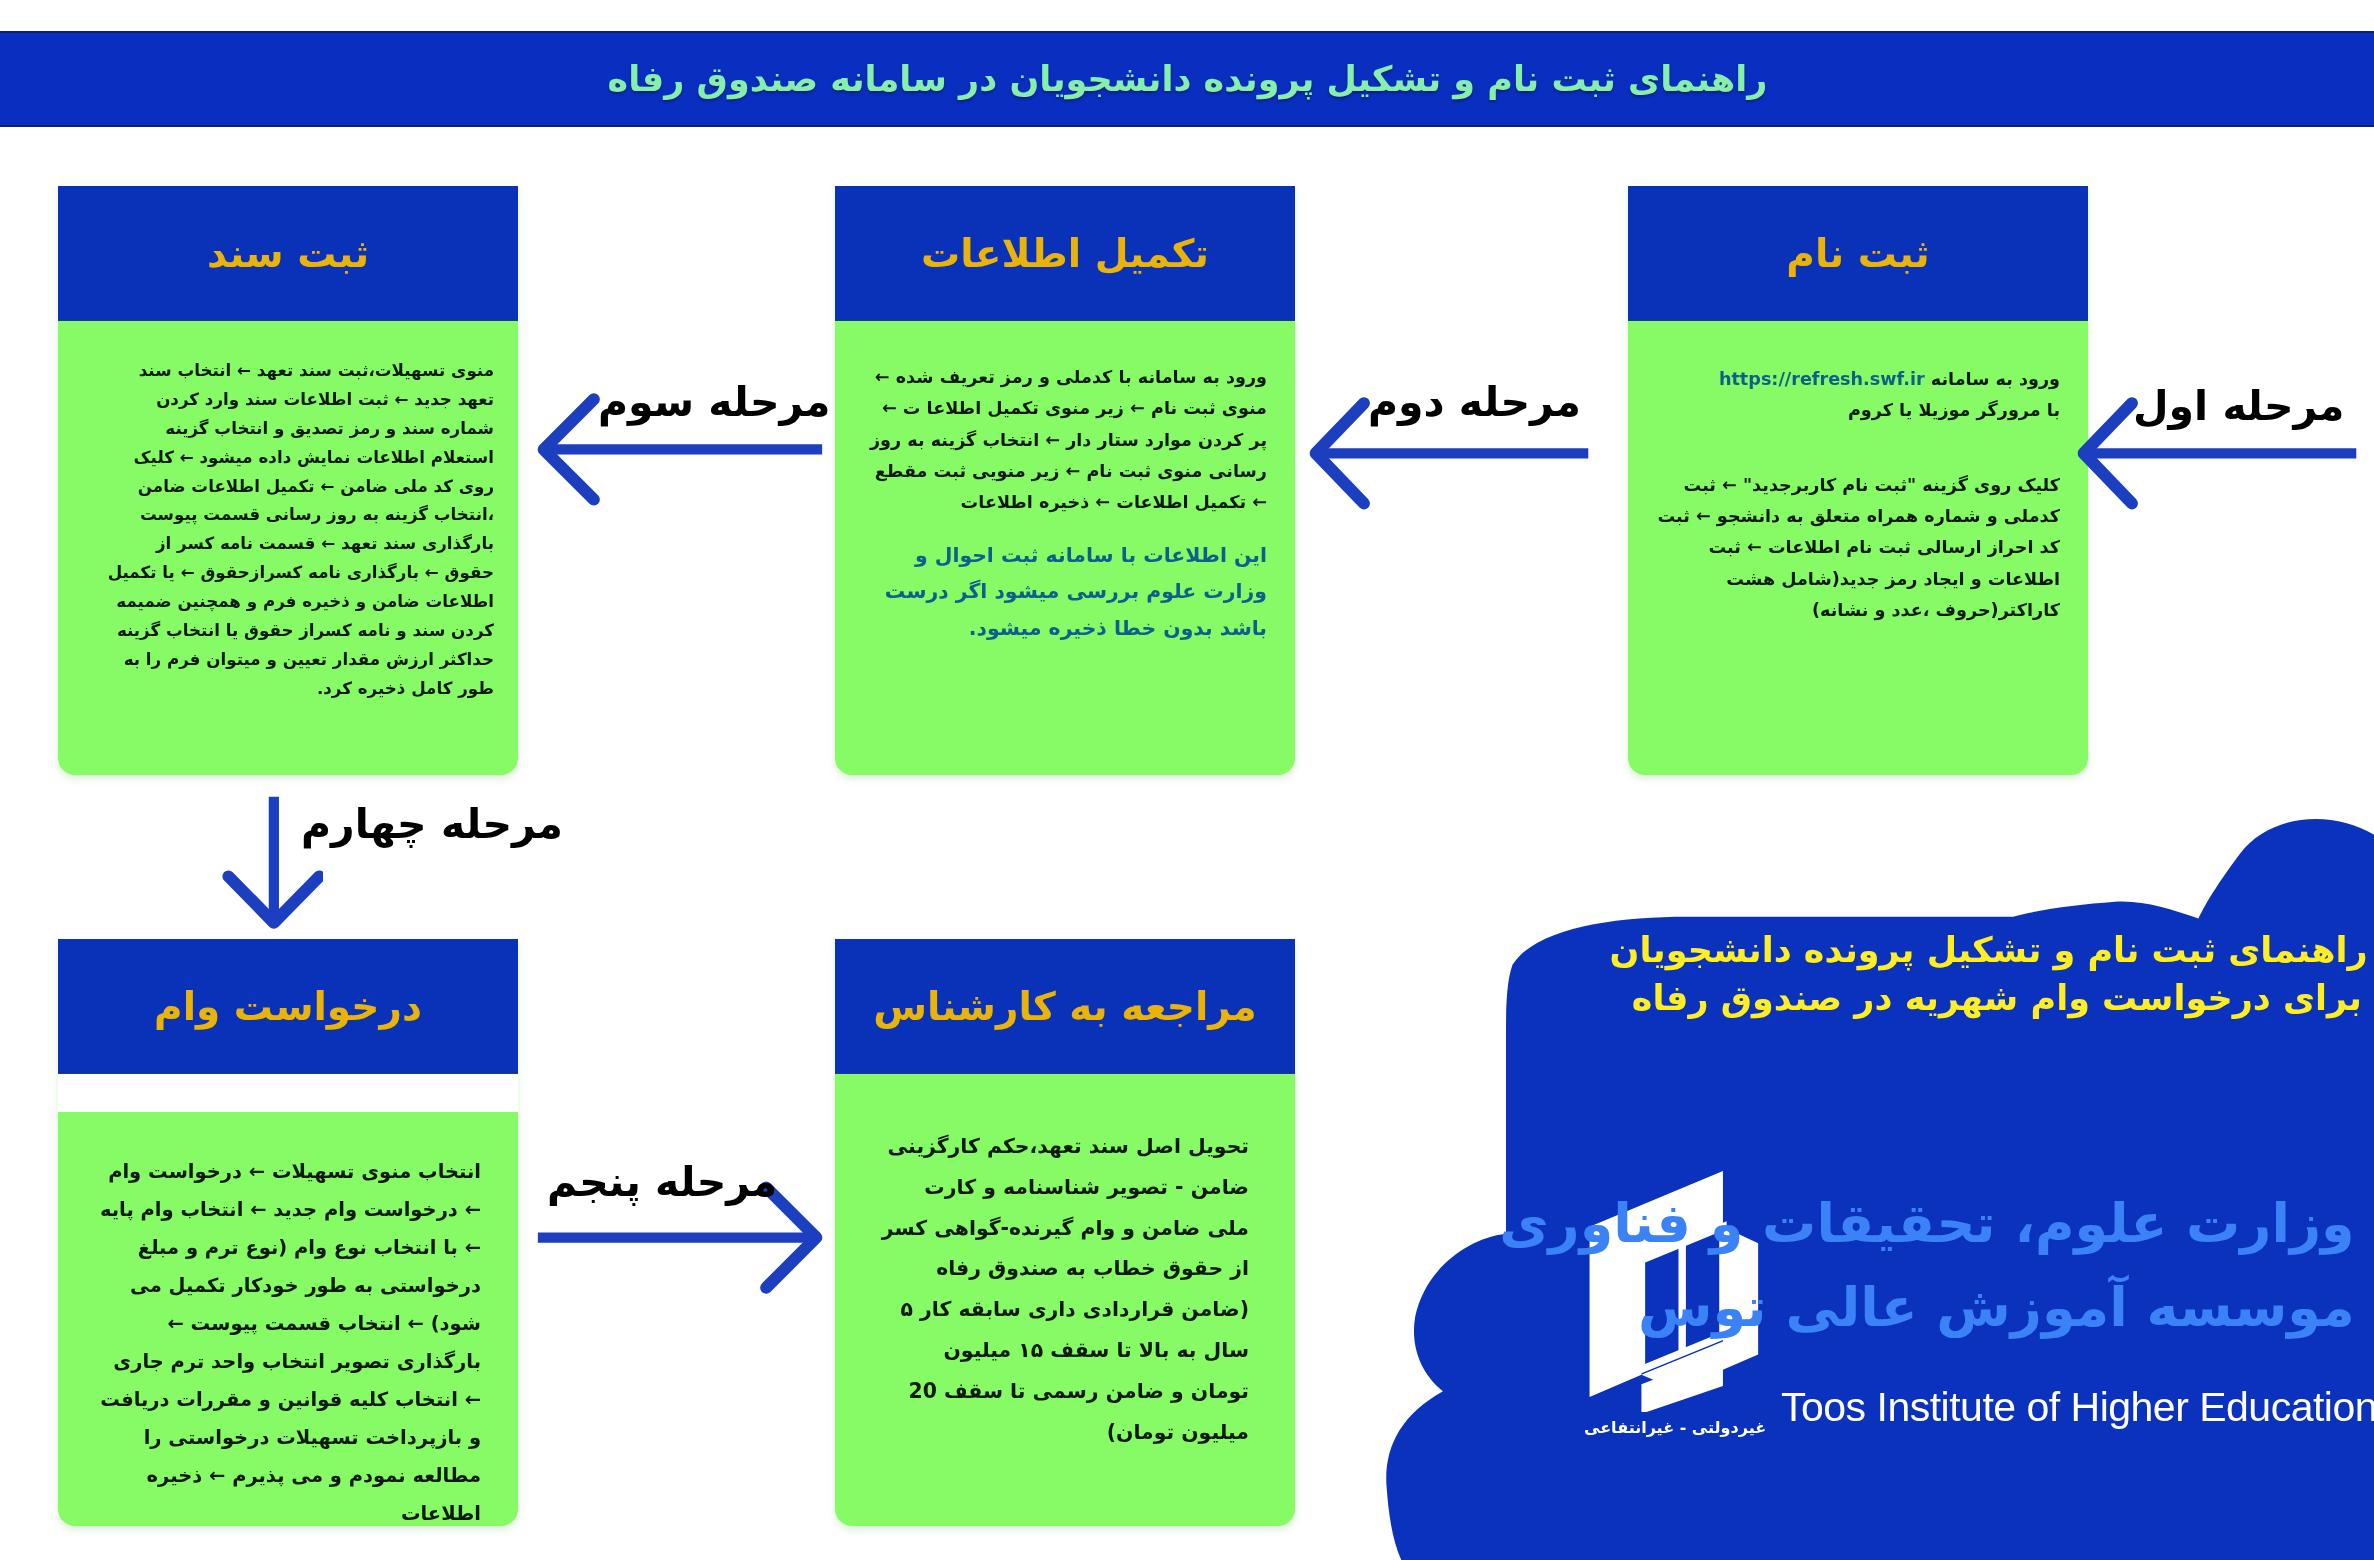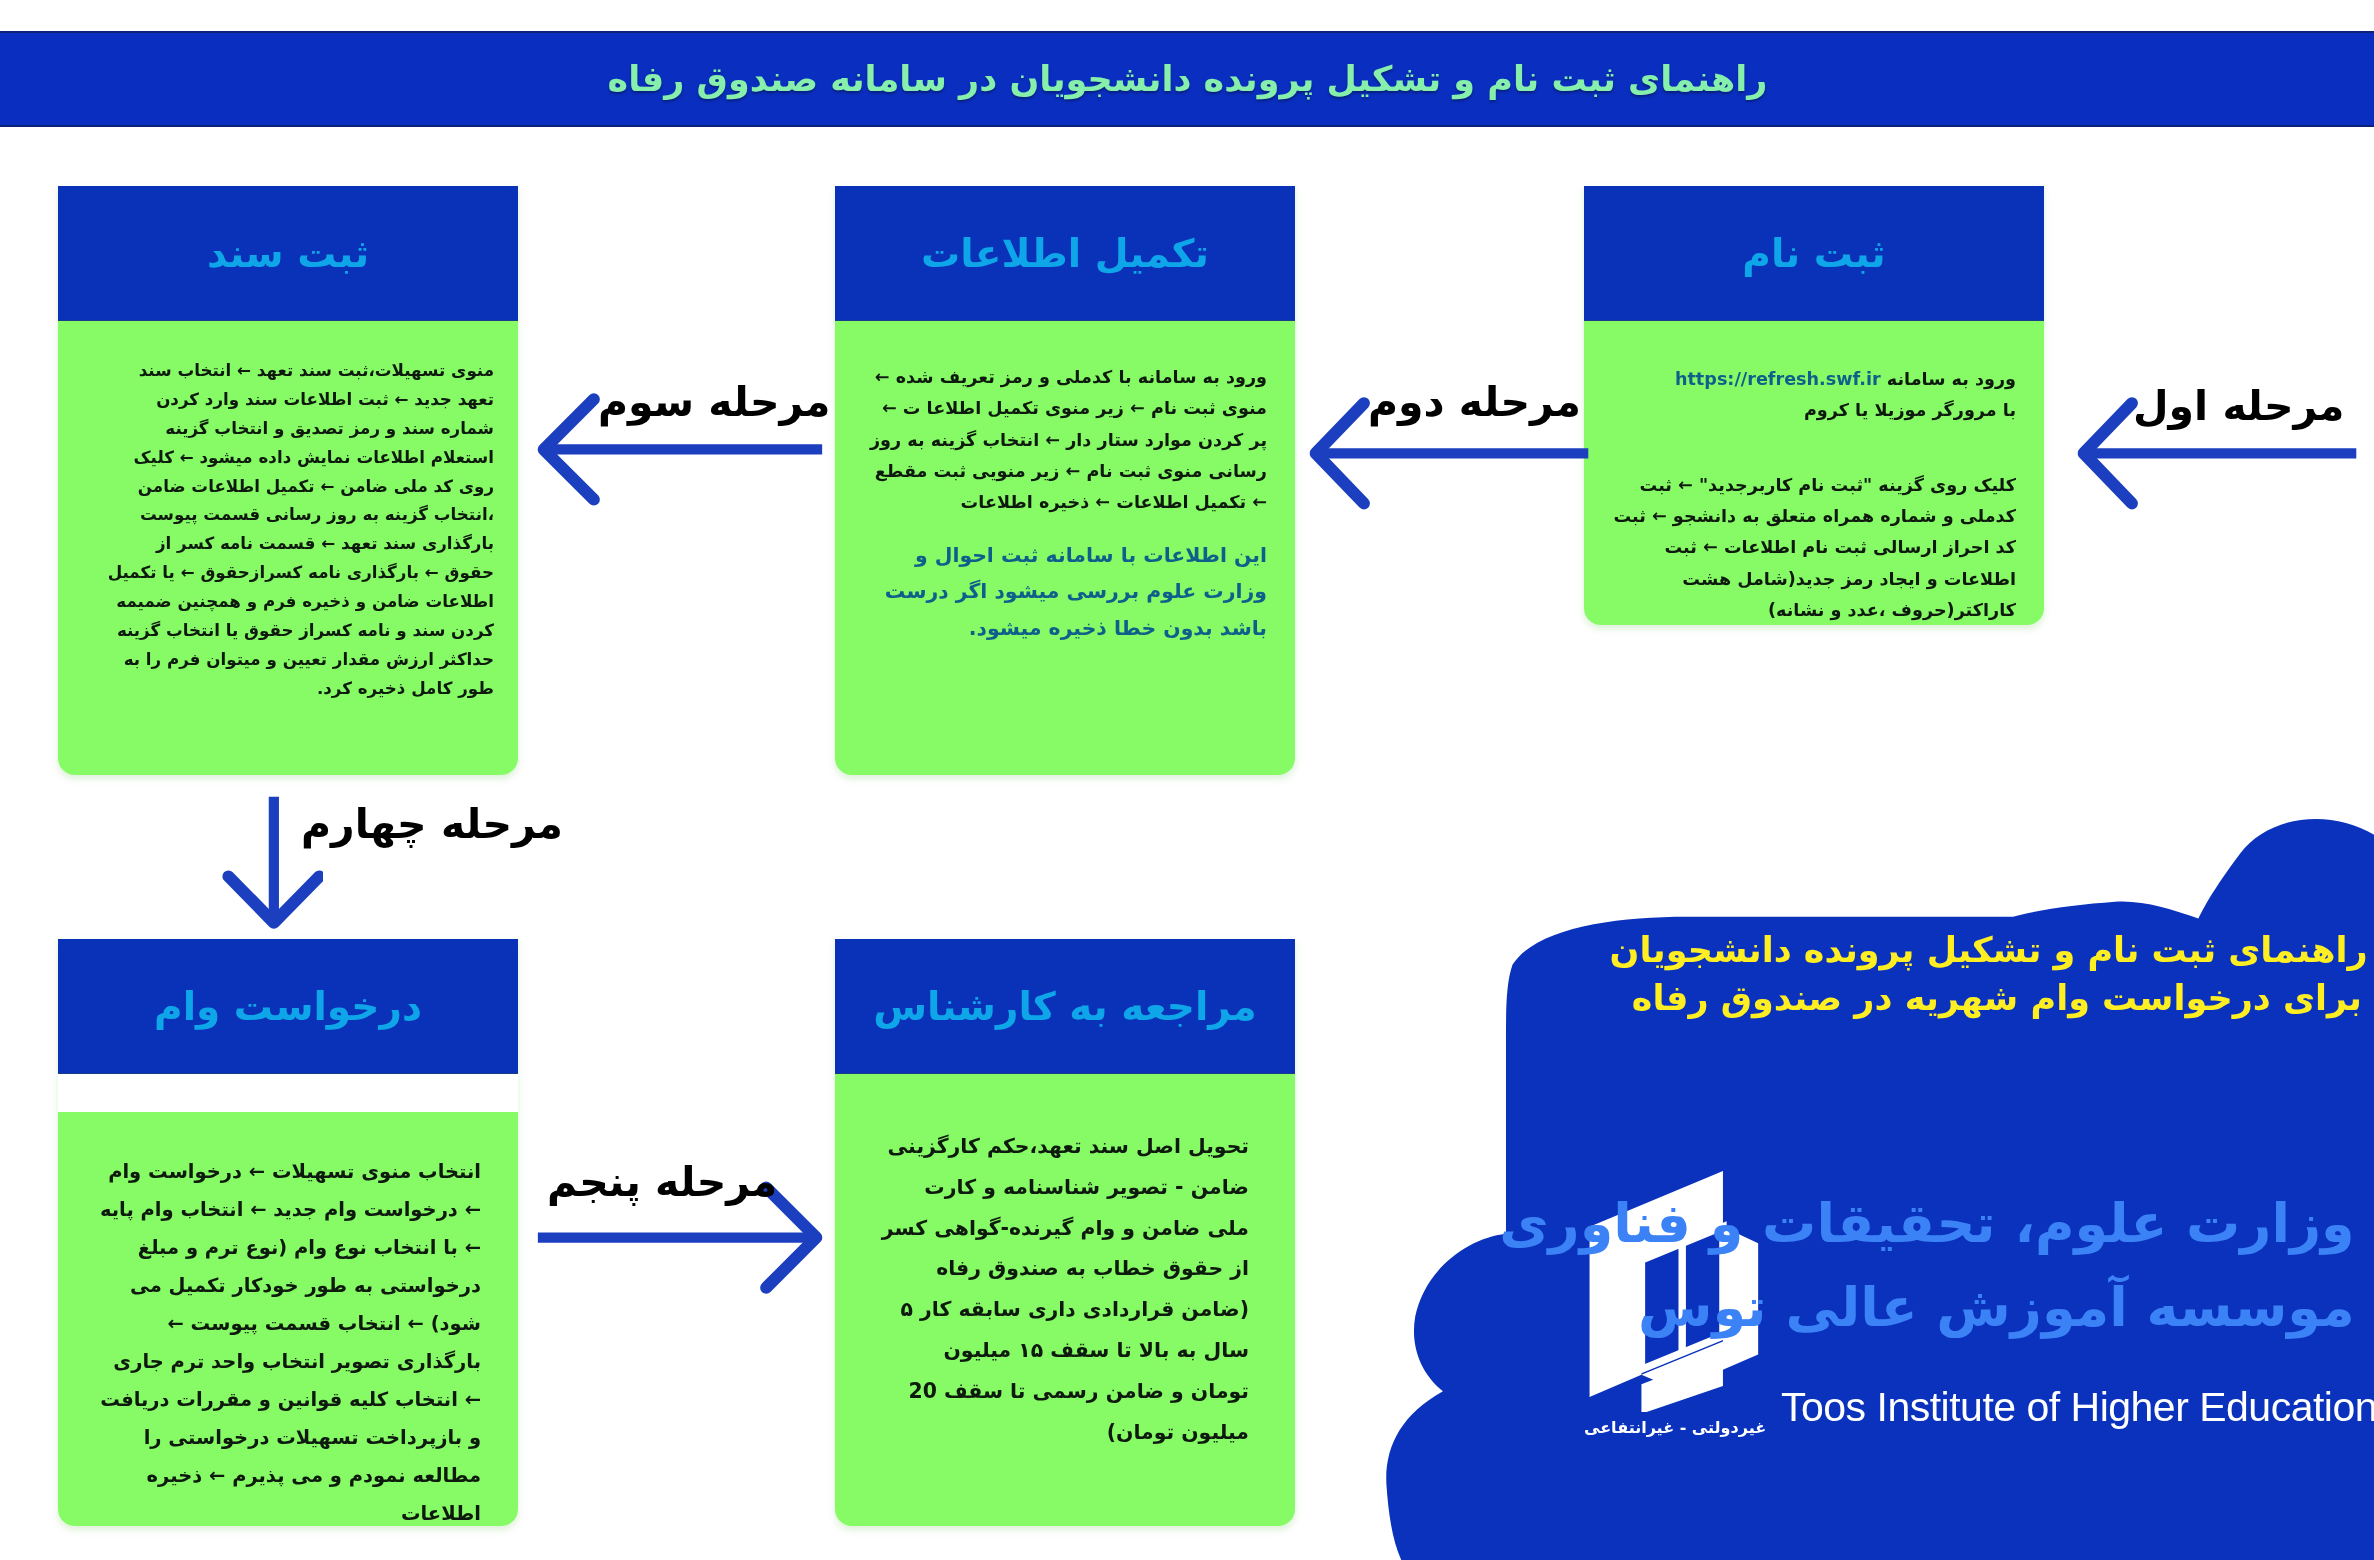--- a/index.html
+++ b/index.html
@@ -20,21 +20,21 @@
     .card {
       position: absolute; width: 460px;
       border-radius: 0 0 16.7px 16.7px; overflow: hidden;
       box-shadow: 0 3.7px 7.4px rgba(120,200,100,0.25);
     }
     .card-head {
       height: 135px; background: #0a32b8;
       display: flex; align-items: center; justify-content: center;
       border-bottom: 1.9px solid #1a3c8a;
     }
-    .card-head span { color: #0ea5e9; font-weight: bold; font-size: 39px; direction: rtl; }
+    .card-head span { color: #eab308; font-weight: bold; font-size: 39px; direction: rtl; }
     .card-body {
       background: #86fb66; padding: 43px 28px 28px 28px;
       direction: rtl; text-align: right; color: #0d1a0d;
       font-weight: bold;
     }
     .card-body p { line-height: 1.78; }
     .small { font-size: 17.6px; }
     .link { color: #0f5f8a; direction: ltr; unicode-bidi: embed; font-family: "DejaVu Sans", sans-serif; }
     .note { color: #0f5f8a; margin-top: 18.6px; font-size: 20.4px; }
     .gap { height: 43px; }
@@ -53,21 +53,21 @@
     .logo-en { color: #ffffff; font-size: 41px; direction: ltr; text-align: left; font-family: "Liberation Sans", sans-serif; font-weight: normal; letter-spacing: -0.5px; }
     .logo-tiny { color: #ffffff; font-size: 16px; }
   </style>
 </head>
 <body>
 
 <div class="title-bar">
   <span>راهنمای ثبت نام و تشکیل پرونده دانشجویان در سامانه صندوق رفاه</span>
 </div>
 
-<div class="card" style="left:1584px; top:186px; height:439px;">
+<div class="card" style="left:1628px; top:186px; height:589px;">
   <div class="card-head">
     <span>ثبت نام</span>
   </div>
   <div class="card-body" style="height:454px;">
     <p class="small">
       <span>ورود به سامانه</span>
       <span class="link">https://refresh.swf.ir</span>
     </p>
     <p class="small">با مرورگر موزیلا یا کروم</p>
     <div class="gap"></div>

